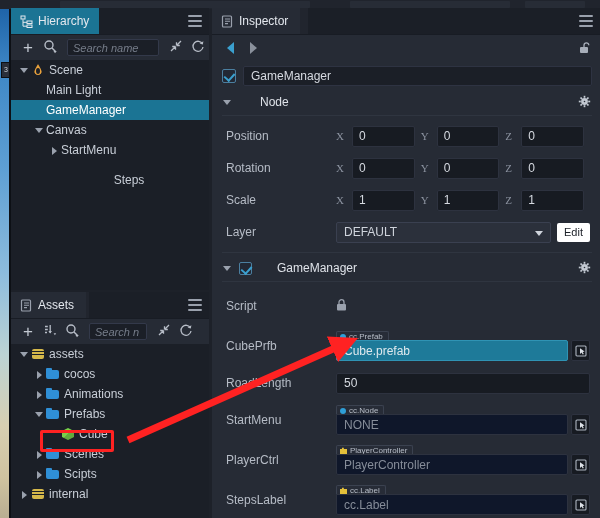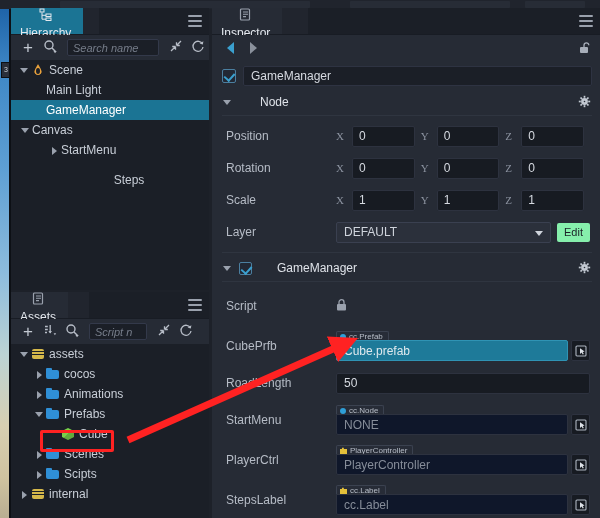--- a/index.html
+++ b/index.html
@@ -37,21 +37,21 @@
   
   .panel{position:absolute;background:#262b35;box-sizing:border-box;}
   .tabbar{
     position:relative;height:26px;background:#21252e;
     border-bottom:1px solid #181c24;
   }
   .tab{
     position:absolute;left:0;top:0;height:26px;
     display:flex;align-items:center;gap:5px;padding:0 12px 0 9px;
     box-sizing:border-box;
-    font-size:12px;color:#e4e8ee;flex-direction:column;
+    font-size:12px;color:#e4e8ee;
   }
   .tab.active{background:#1b7494;}
   .tab-rest{position:absolute;top:0;height:26px;background:#1b1f27;right:0;}
   .tab-ico{display:inline-block;width:13px;height:13px;position:relative;}
 
   .hamburger{
     position:absolute;right:7px;top:7px;width:14px;height:12px;
     display:flex;flex-direction:column;justify-content:space-between;
   }
   .hamburger i{display:block;height:2px;background:#9aa1ad;border-radius:1px;}
@@ -201,21 +201,21 @@
   .ddl{
     flex:1;height:21px;background:#2b303b;border:1px solid #3a4050;border-radius:2px;
     display:flex;align-items:center;padding:0 7px;box-sizing:border-box;
     color:#cfd4dc;font-size:12px;position:relative;
   }
   .ddl .caret{
     position:absolute;right:7px;top:8px;
     border-top:5px solid #cfd4dc;border-left:4px solid transparent;border-right:4px solid transparent;
   }
   .editbtn{
-    margin-left:6px;height:19px;padding:0 7px;background:#86efac;color:#1b1f27;
+    margin-left:6px;height:19px;padding:0 7px;background:#ffffff;color:#1b1f27;
     border-radius:2px;font-size:11px;display:flex;align-items:center;flex:none;
   }
   .lockico{width:14px;flex:none;margin-right:4px;position:relative;height:14px;}
 
   
   .reffield{flex:1;position:relative;height:30px;}
   .tag{
     position:absolute;left:0;top:0;height:10px;display:flex;align-items:center;gap:3px;
     padding:0 5px 0 3px;box-sizing:border-box;
     background:#272c37;border:1px solid #3b4250;border-bottom:none;
@@ -325,21 +325,21 @@
           <span class="lbl">Scene</span>
         </div>
         <div class="trow" style="padding-left: 23px;">
           <span class="arrow "></span>
           <span class="lbl">Main Light</span>
         </div>
         <div class="trow sel" style="padding-left: 23px;">
           <span class="arrow "></span>
           <span class="lbl">GameManager</span>
         </div>
-        <div class="trow" style="padding-left: 9px;">
+        <div class="trow" style="padding-left: 23px;">
           <span class="arrow down"></span>
           <span class="lbl">Canvas</span>
         </div>
         <div class="trow" style="padding-left: 38px;">
           <span class="arrow right"></span>
           <span class="lbl">StartMenu</span>
         </div>
         <div class="trow" style="padding-left: 38px; flex-direction: column;">
           <span class="arrow "></span>
           <span class="lbl">Steps</span>
@@ -383,21 +383,21 @@
       <div class="tbtn">
         <span>
           <svg width="15" height="15" viewBox="0 0 15 15">
             <circle cx="6" cy="6" r="4" fill="none" stroke="#b7bdc7" stroke-width="1.4"></circle>
             <path d="M9 9 L13 13" stroke="#b7bdc7" stroke-width="1.4"></path>
             <path d="M10.5 12 l3 0 l-1.5 2.2 z" fill="#b7bdc7"></path>
           </svg>
         </span>
       </div>
       <div class="searchbox" style="flex:0 0 58px;">
-        <span>Script n</span>
+        <span>Search n</span>
       </div>
       <div class="tbtn">
         <span>
           <svg width="14" height="14" viewBox="0 0 14 14">
             <path d="M12 2 L7.5 6.5 M7.5 6.5 L7.5 3.2 M7.5 6.5 L10.8 6.5" stroke="#b7bdc7" stroke-width="1.3" fill="none"></path>
             <path d="M2 12 L6.5 7.5 M6.5 7.5 L6.5 10.8 M6.5 7.5 L3.2 7.5" stroke="#b7bdc7" stroke-width="1.3" fill="none"></path>
           </svg>
         </span>
       </div>
       <div class="tbtn">

